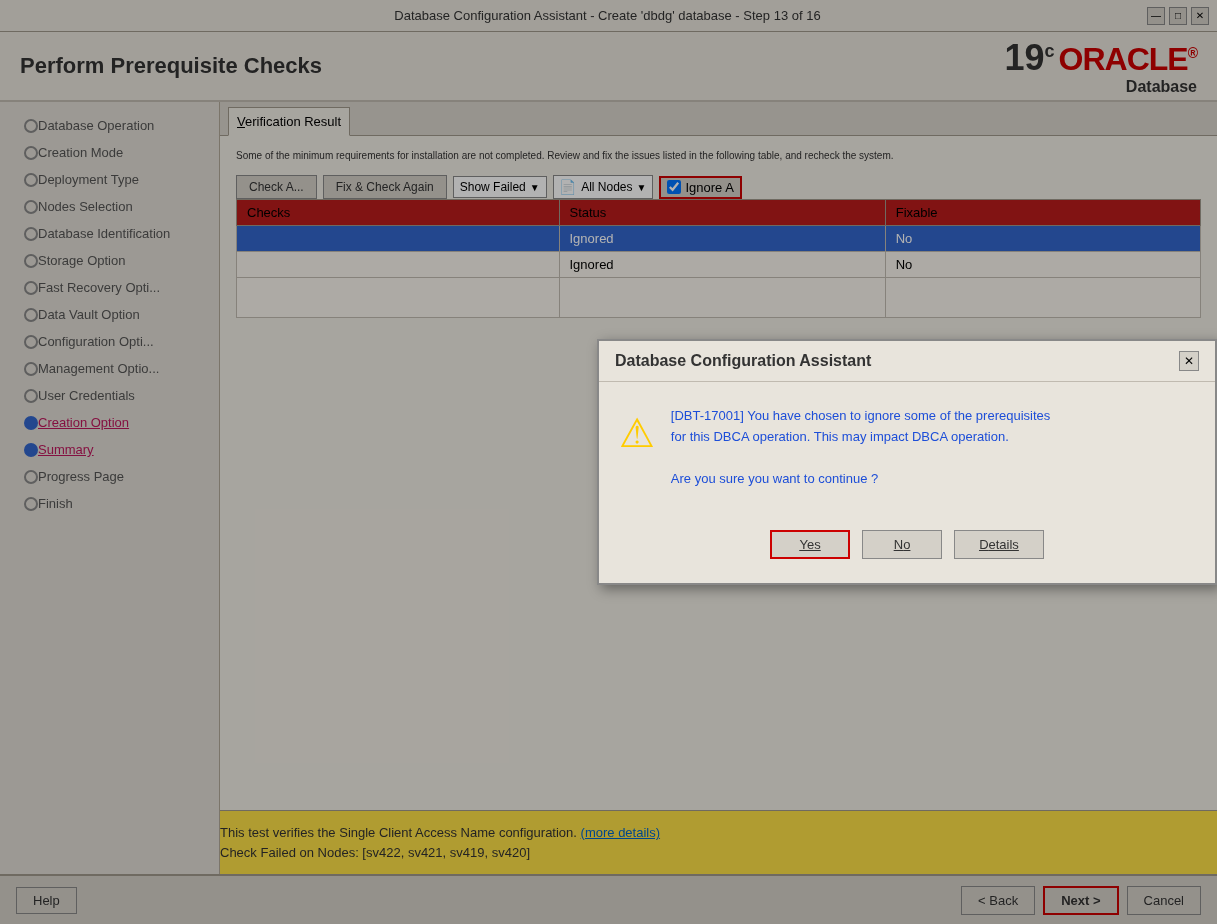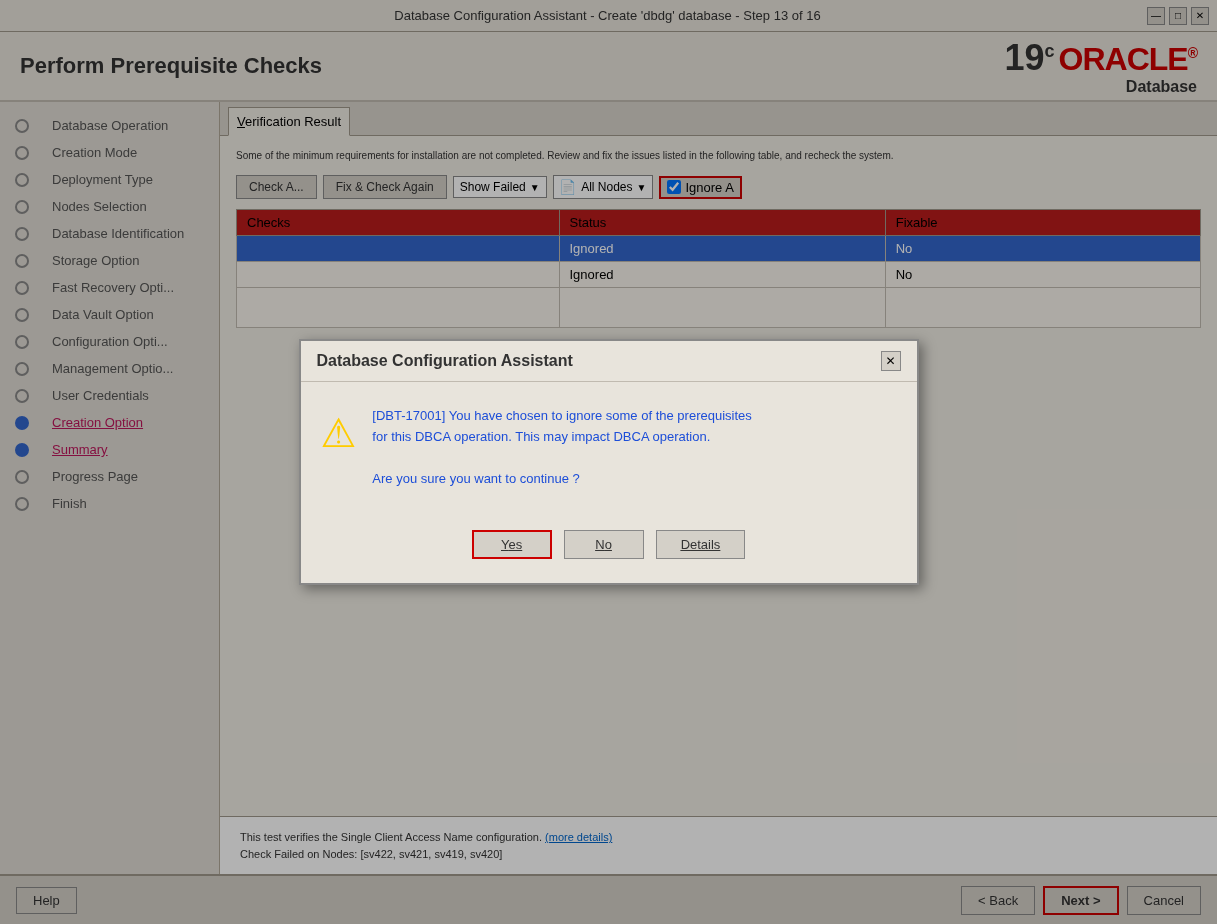--- a/index.html
+++ b/index.html
@@ -112,22 +112,22 @@
     .sidebar {
       width: 220px;
       background: #e0dcd4;
       border-right: 1px solid #b0a898;
       padding: 10px 0;
       overflow-y: auto;
     }
     .sidebar-item {
       display: flex;
       align-items: center;
-      padding: 6px 15px;
-      gap: 23px;
+      padding: 6px 24px;
+      gap: 0;
       cursor: pointer;
       color: #555;
     }
     .sidebar-item.active {
       color: #000;
       font-weight: bold;
     }
     .sidebar-item.link {
       color: #be185d;
       text-decoration: underline;
@@ -197,21 +197,20 @@
       color: #333;
       margin-bottom: 12px;
       line-height: 1.5;
     }
 
     
     .toolbar {
       display: flex;
       align-items: center;
       gap: 6px;
-      margin-bottom: 10px;
       flex-wrap: wrap;
     }
     .toolbar-btn {
       padding: 4px 12px;
       background: #d4d0c8;
       border: 1px solid #888;
       cursor: pointer;
       font-size: 12px;
       color: #333;
     }
@@ -261,24 +260,24 @@
     .checks-table tr.selected td {
       background: #3366cc;
       color: #fff;
     }
     .checks-table tr.normal td {
       background: #f8f4ec;
     }
 
     
     .detail-area {
-      padding: 12px 20px;
+      padding: 12px 0;
       border-top: 1px solid #a0998c;
-      background: #ffffff;
-      font-size: 11px;
+      background: #fde047;
+      font-size: 13px;
       color: #333;
       line-height: 1.5;
     }
     .detail-link {
       color: #0066cc;
       text-decoration: underline;
       cursor: pointer;
     }
 
     
@@ -310,21 +309,21 @@
 
     
     .modal-overlay {
       position: absolute;
       top: 0; left: 0;
       width: 100%; height: 100%;
       background: rgba(0,0,0,0.3);
       z-index: 100;
       display: flex;
       align-items: center;
-      justify-content: center;
+      justify-content: flex-end;
     }
     .modal {
       background: #e8e4dc;
       border: 2px solid #888;
       box-shadow: 4px 4px 12px rgba(0,0,0,0.4);
       width: 620px;
       padding: 0;
     }
     .modal-titlebar {
       background: #e8e4dc;

